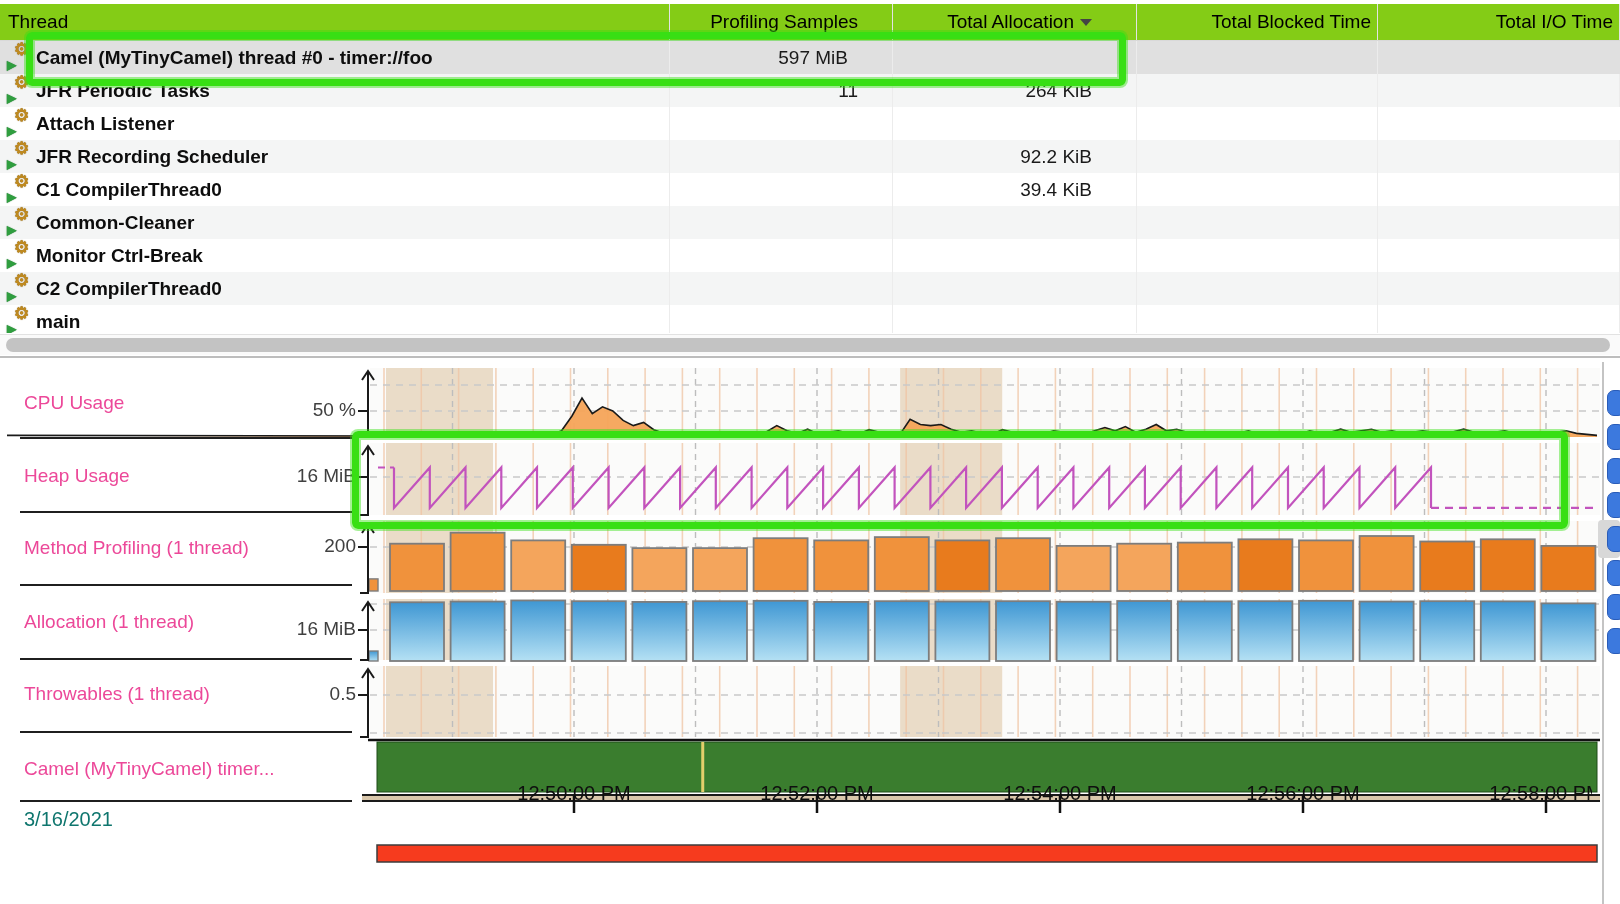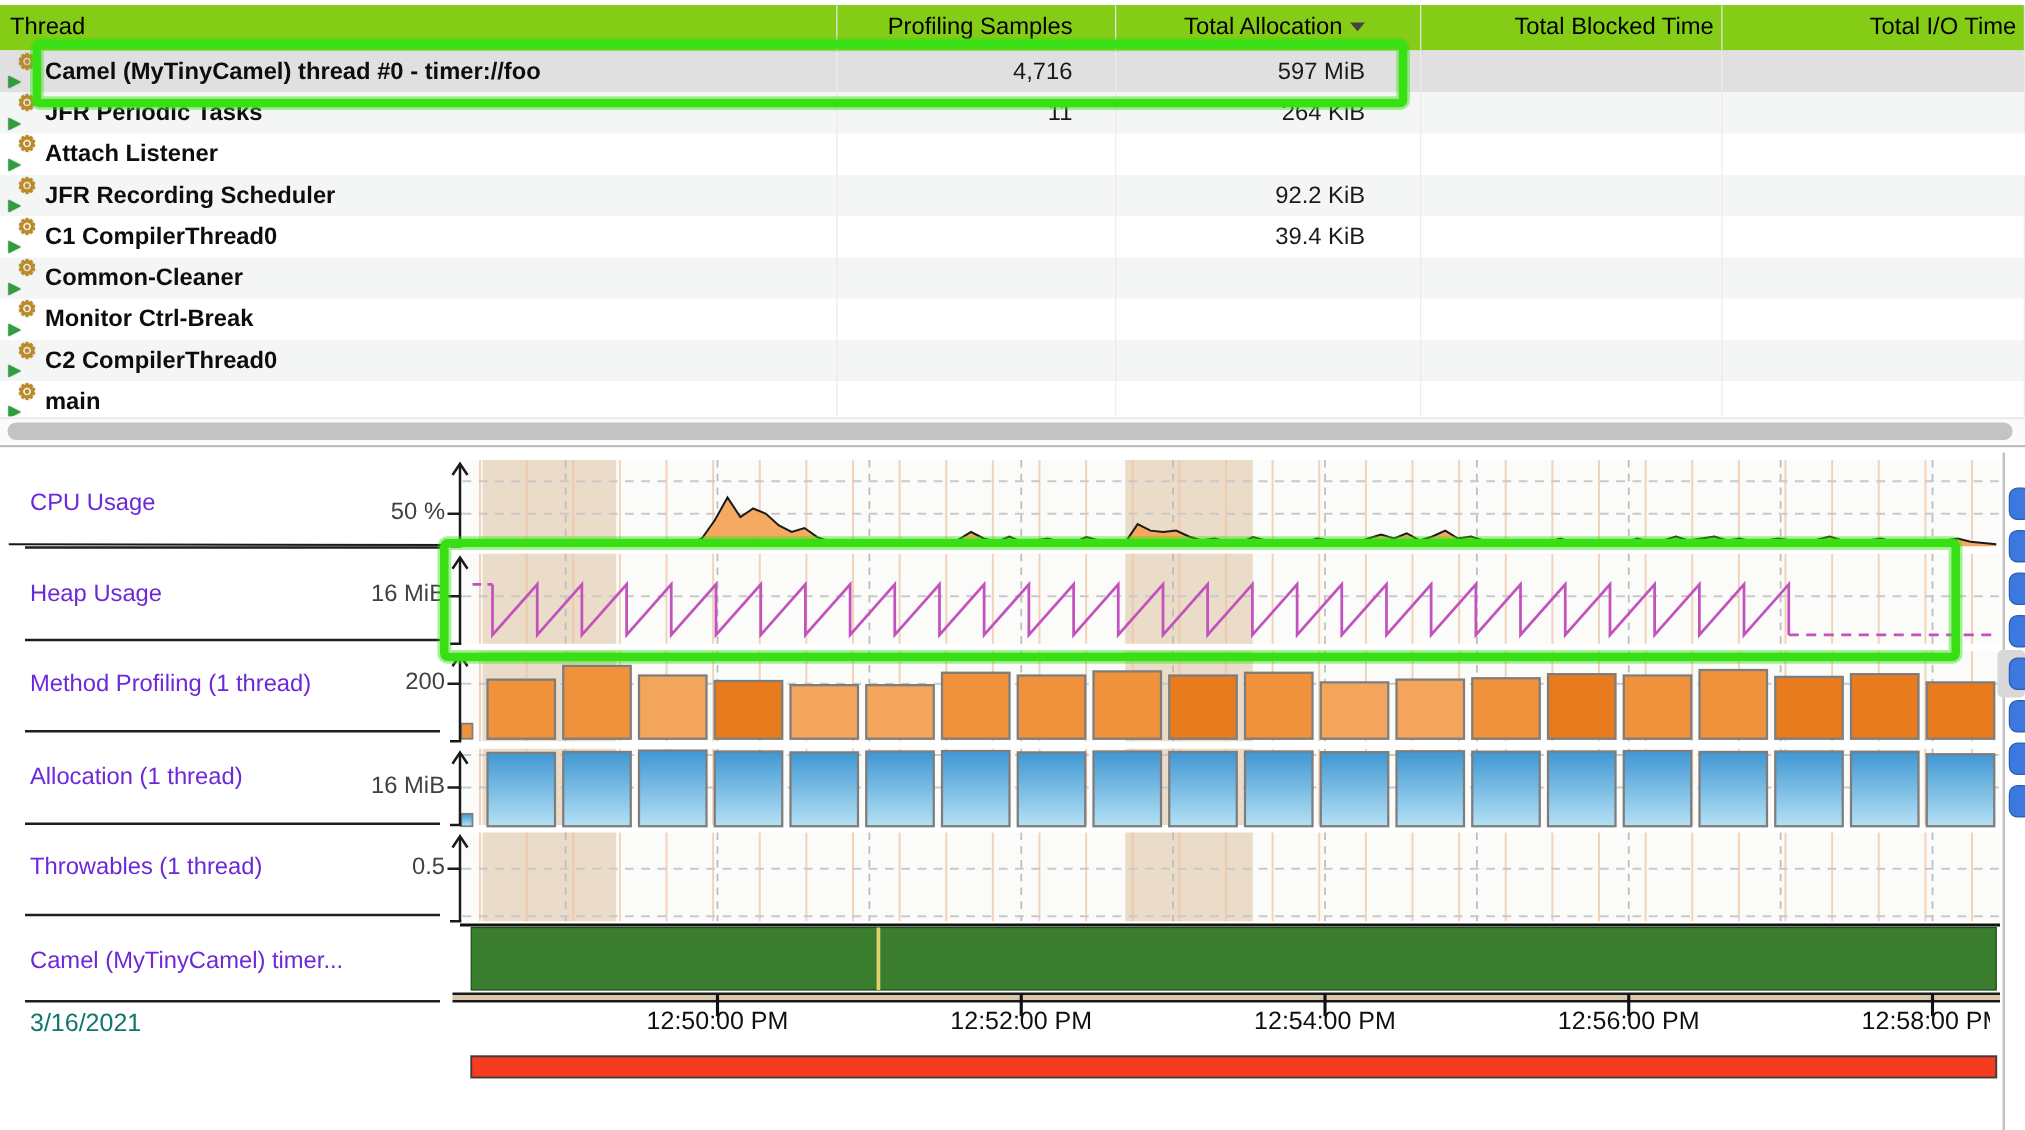--- a/index.html
+++ b/index.html
@@ -29,27 +29,27 @@
   .icon{position:relative;width:26px;height:26px;flex:0 0 26px;display:inline-block;}
   .icon .gear{position:absolute;top:-4px;left:8px;font-size:17px;line-height:17px;color:#c08a1f;
               text-shadow:0 0 1px #70500c;}
   .icon .tri{position:absolute;bottom:0px;left:1px;font-size:12px;line-height:12px;color:#2f9e3f;
              text-shadow:0 0 1px #1c6b28;}
   .hscroll{position:absolute;left:0;top:334px;width:1620px;height:20px;background:#fafafa;
            border-top:1px solid #e2e2e2;}
   .hthumb{position:absolute;left:6px;top:3px;width:1604px;height:14px;border-radius:7px;background:#c3c3c3;}
   
   .chart-panel{position:absolute;left:0;top:358px;width:1620px;height:546px;background:#fff;}
-  .lane-label{position:absolute;left:24px;width:330px;height:26px;font-size:19px;color:#6d28d9;
+  .lane-label{position:absolute;left:24px;width:330px;height:26px;font-size:19px;color:#ec4899;
               white-space:nowrap;overflow:hidden;}
   .tick-label{position:absolute;width:120px;height:24px;font-size:19px;color:#404040;text-align:right;
               white-space:nowrap;}
   .lane-sep{position:absolute;left:20px;width:332px;height:2px;background:#1f1f1f;}
   .chart-svg{position:absolute;left:0;top:0;}
-  .time-labels{position:absolute;left:0;top:448px;width:1592px;height:30px;overflow:hidden;}
+  .time-labels{position:absolute;left:0;top:424px;width:1592px;height:30px;overflow:hidden;}
   .time-label{position:absolute;width:170px;text-align:center;font-size:20px;color:#0f0f0f;white-space:nowrap;}
   .date-label{position:absolute;left:24px;top:450px;font-size:20px;color:#0f766e;}
   .side-strip{position:absolute;left:1602px;top:4px;width:18px;height:542px;background:#fff;
               border-left:2px solid #c4c4c4;}
   .sbtn-sel{position:absolute;left:1598px;width:22px;height:38px;background:#d8d8d8;border-radius:4px;}
   .sbtn{position:absolute;left:1607px;width:18px;height:26px;background:#3c79de;border:1px solid #2a5cb8;
         border-radius:7px;box-sizing:border-box;}
   
   .marker{position:absolute;border:7px solid #38df14;border-radius:6px;
           box-shadow:0 0 0 2px rgba(56,223,20,.45), inset 0 0 0 2px rgba(56,223,20,.45);
@@ -70,21 +70,20 @@
       </div>
     <div class="tbody" id="tbody">
         <div class="trow sel">
           <div class="tcell name">
             <span class="icon">
               <span class="gear">⚙</span>
               <span class="tri">▶</span>
             </span>
             <span>Camel (MyTinyCamel) thread #0 - timer://foo</span>
           </div>
-          <div class="tcell num" style="padding-right: 34px;">4,716</div>
           <div class="tcell num" style="padding-right: 44px;">597 MiB</div>
           <div class="tcell num" style="padding-right: 6px;"></div>
           <div class="tcell num" style="padding-right: 6px;"></div>
         </div>
         <div class="trow alt">
           <div class="tcell name">
             <span class="icon">
               <span class="gear">⚙</span>
               <span class="tri">▶</span>
             </span>

